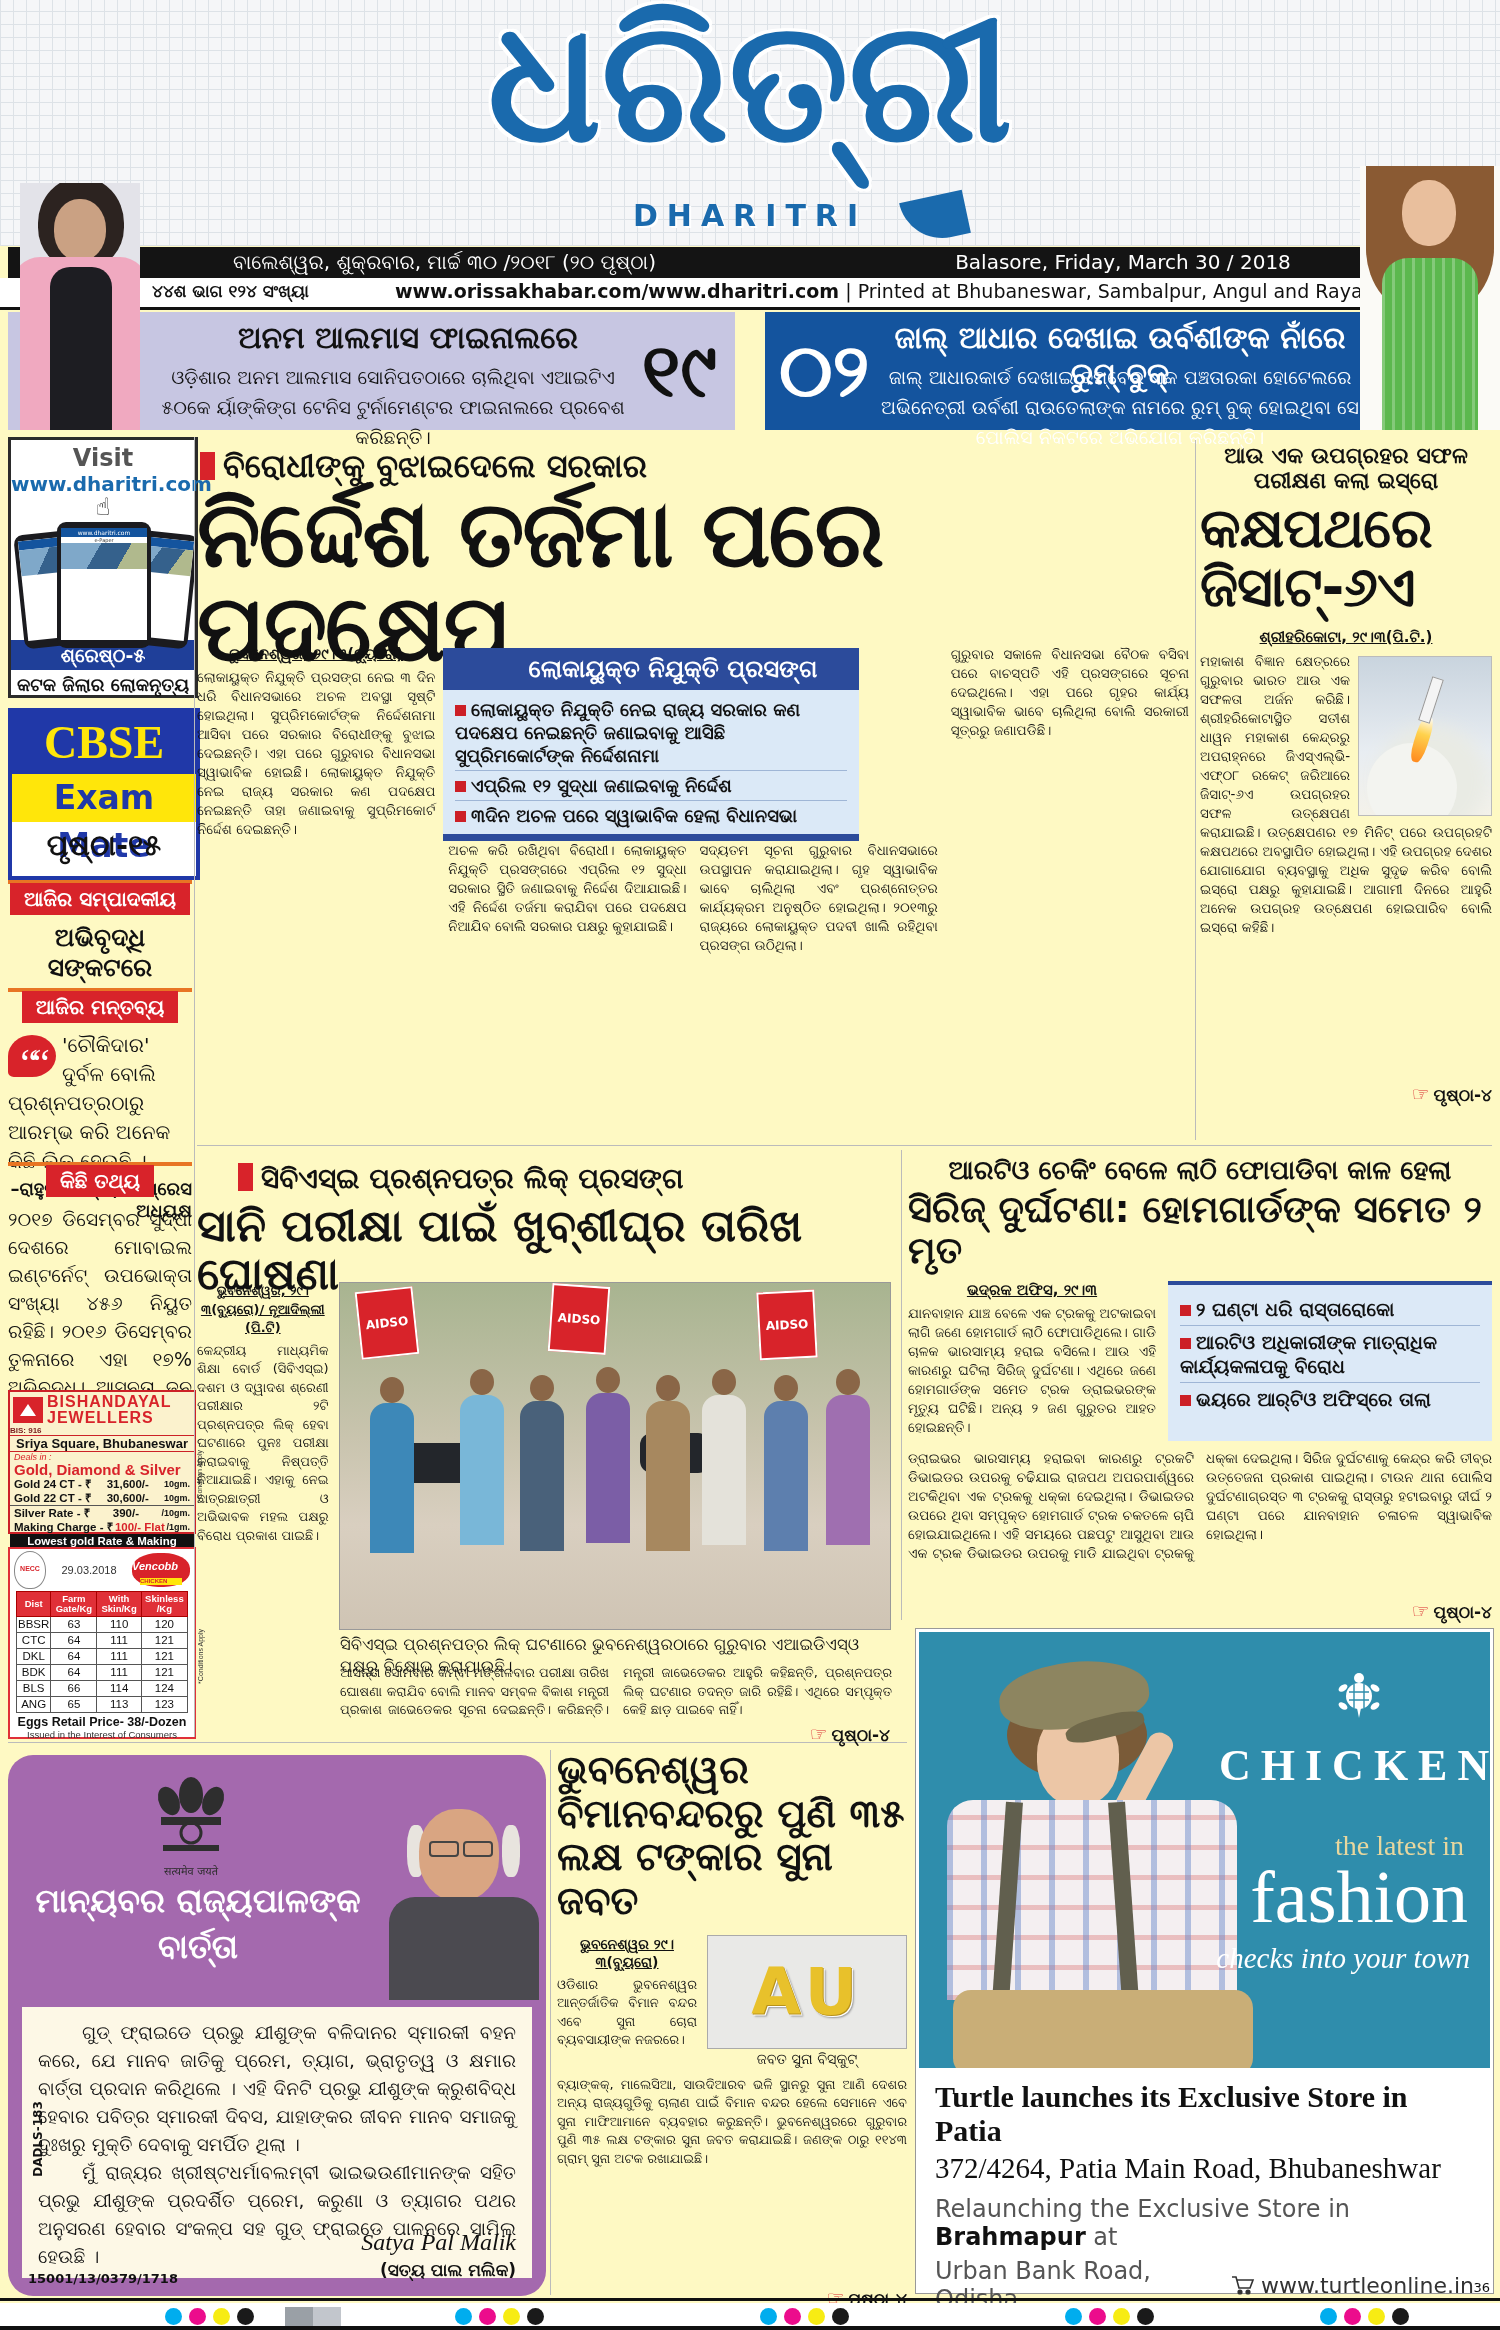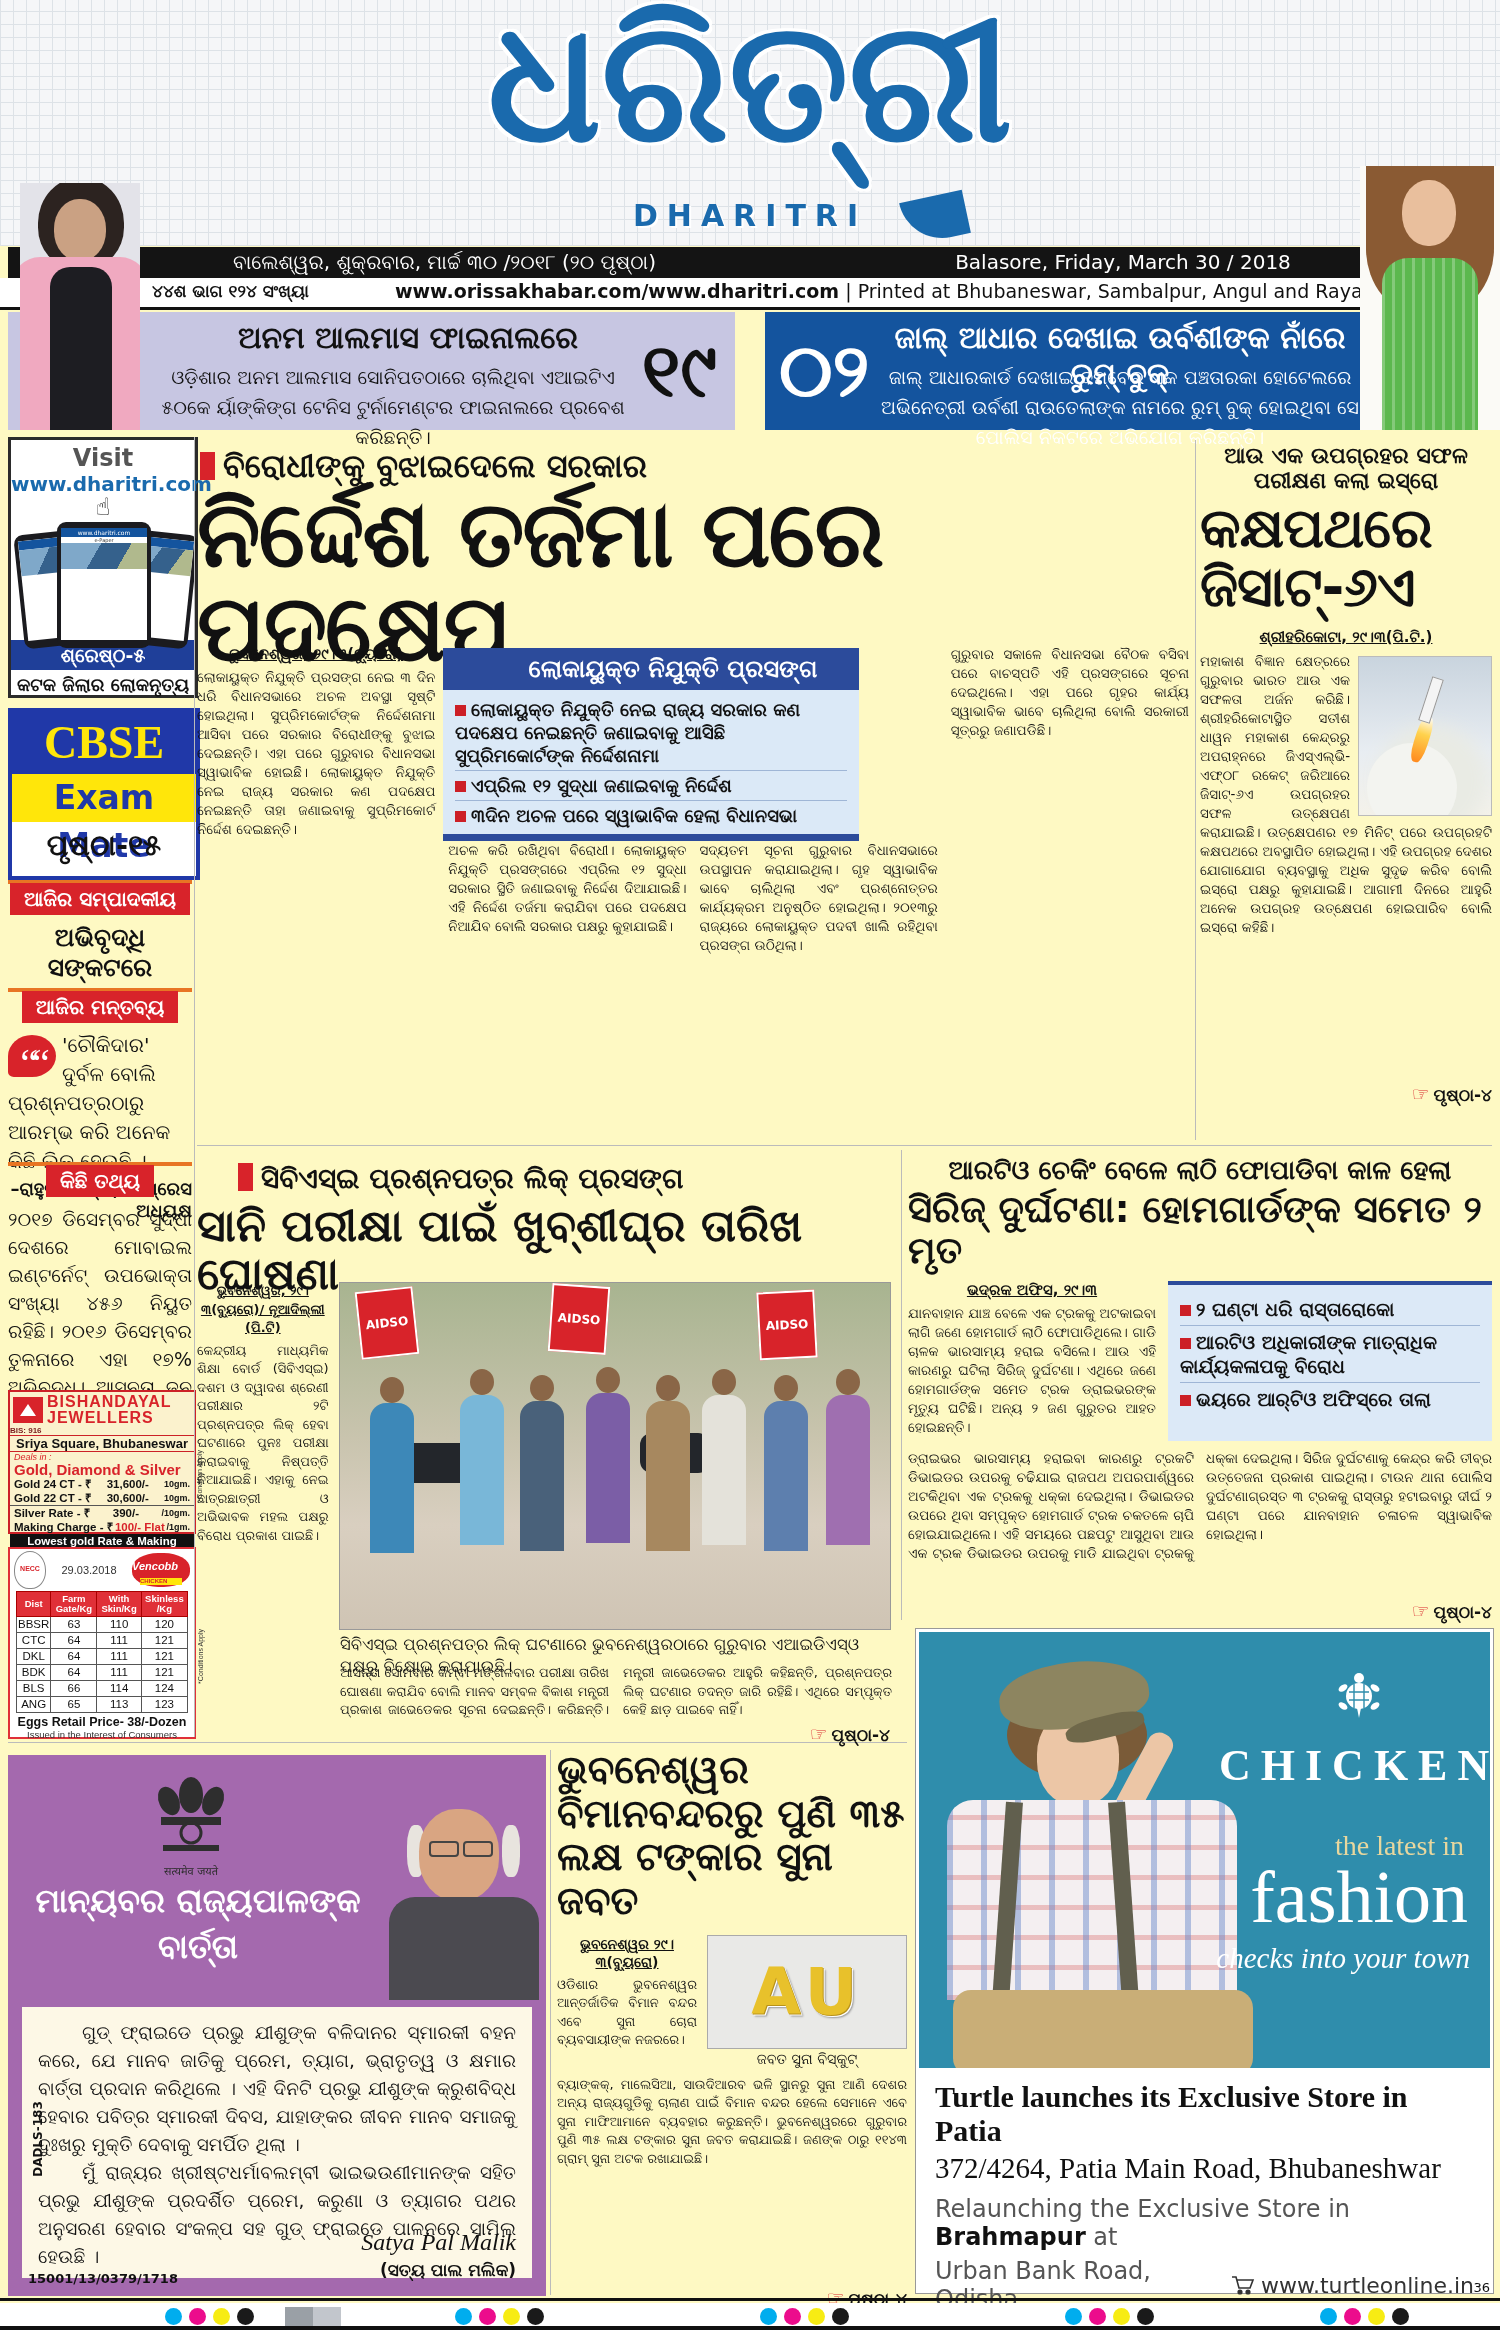--- a/index.html
+++ b/index.html
@@ -165,21 +165,21 @@
   .acc .kk{font-size:26px;font-weight:bold;text-align:center;}
   .acc .hl{font-size:37px;font-weight:bold;line-height:1.1;margin-top:4px;}
   .acc-flex{display:flex;gap:12px;margin-top:10px;}
   .acc-c1{flex:1;font-size:13.5px;line-height:19px;text-align:justify;}
   .acc-box{width:300px;border-top:4px solid #2c4b9b;background:#dce9f7;padding:8px 12px;height:140px;}
   .acc-box .bu{font-size:19px;font-weight:bold;line-height:24px;padding:4px 0;border-bottom:1px solid #9fb6d6;}
   .acc-box .bu:last-child{border-bottom:none;}
   .acc-c2{margin-top:8px;column-count:2;column-gap:12px;font-size:13.5px;line-height:19px;text-align:justify;height:150px;overflow:hidden;}
 
   
-  .gov{left:8px;top:1755px;width:538px;height:541px;background:#a469ae;}
+  .gov{left:8px;top:1755px;width:538px;height:541px;background:#a469ae;border-radius:25px;}
   .gov .emb{position:absolute;left:128px;top:10px;width:110px;height:100px;text-align:center;}
   .gov .embcap{position:absolute;left:108px;top:108px;width:150px;text-align:center;font-size:11px;color:#2b2b2b;}
   .gov .t1{position:absolute;left:0px;top:126px;width:380px;text-align:center;color:#fff;font-size:33px;font-weight:bold;}
   .gov .t2{position:absolute;left:0px;top:172px;width:380px;text-align:center;color:#fff;font-size:33px;font-weight:bold;}
   .govph{position:absolute;right:0px;top:30px;width:165px;height:215px;overflow:hidden;}
   .govph .face{position:absolute;left:38px;top:24px;width:80px;height:92px;background:#d9a582;border-radius:46%;}
   .govph .hairl{position:absolute;left:26px;top:40px;width:18px;height:52px;background:#e8e4de;border-radius:40%;}
   .govph .hairr{position:absolute;right:26px;top:40px;width:18px;height:52px;background:#e8e4de;border-radius:40%;}
   .govph .gl{position:absolute;left:48px;top:56px;width:26px;height:12px;border:2px solid #444;border-radius:4px;}
   .govph .gr{position:absolute;left:82px;top:56px;width:26px;height:12px;border:2px solid #444;border-radius:4px;}

